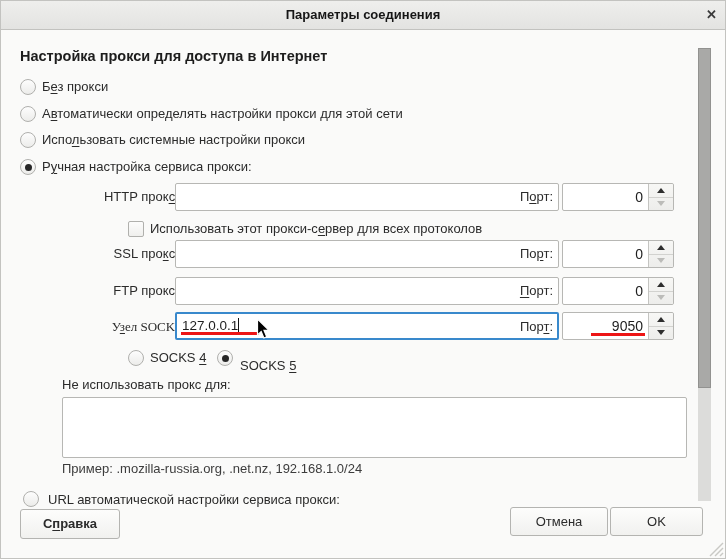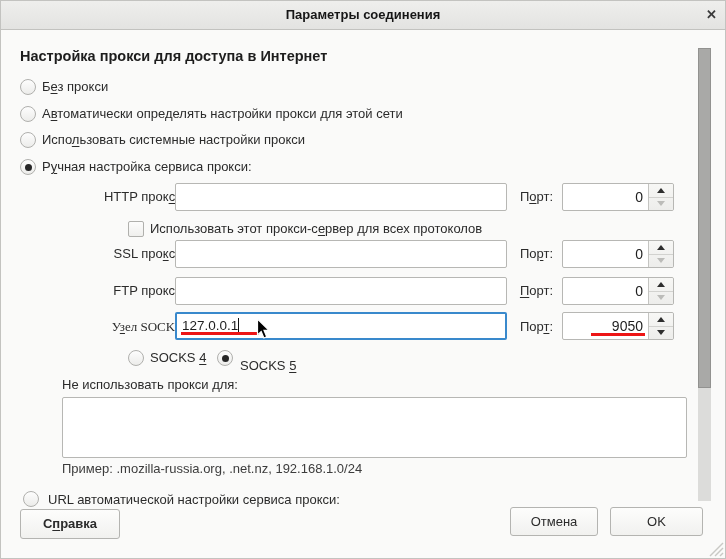--- a/index.html
+++ b/index.html
@@ -21,21 +21,21 @@
   .radio{position:absolute;width:14px;height:14px;border-radius:50%;
     border:1px solid #b0b0ad;background:linear-gradient(#fdfdfd,#ececea);}
   .radio.sel::after{content:"";position:absolute;left:3.5px;top:3.5px;width:7px;height:7px;border-radius:50%;background:#262626;}
   .cb{position:absolute;width:14px;height:14px;border:1px solid #b0b0ad;border-radius:2px;
     background:linear-gradient(#fcfcfc,#efefed);}
   .lbl{position:absolute;font-size:13px;white-space:nowrap;color:#2b2b2b;}
   .mn{text-decoration:underline;text-underline-offset:2px;}
   
   .rlab{position:absolute;left:0;width:170px;text-align:right;font-size:13px;white-space:nowrap;color:#2b2b2b;padding-left:16px;}
   .plab{position:absolute;left:480px;width:73px;text-align:right;font-size:13px;white-space:nowrap;color:#2b2b2b;}
-  .field{position:absolute;left:175px;width:332px;height:28px;box-sizing:border-box;
+  .field{position:absolute;left:175px;width:384px;height:28px;box-sizing:border-box;
     background:#fff;border:1px solid #b7b7b4;border-radius:2px;text-decoration:underline;}
   .field input{position:absolute;inset:0;border:none;outline:none;background:transparent;
     font-family:"Liberation Sans",sans-serif;font-size:13.5px;padding:0 7px;color:#222;}
   .field.focus{border:2px solid #3989cc;}
   .hostwrap{position:absolute;left:5px;top:0;right:2px;height:24px;line-height:24px;font-size:13.5px;color:#1e1e1e;white-space:nowrap;}
   .caret{display:inline-block;width:1px;height:15px;background:#111;vertical-align:-3px;}
   .ann{position:absolute;height:3px;z-index:5;}
   
   .spin{position:absolute;left:562px;width:112px;height:28px;box-sizing:border-box;
     background:#fff;border:1px solid #b7b7b4;border-radius:2px;}
@@ -149,31 +149,31 @@
       <span class="sbtn dn"></span>
     </span>
   <div class="ann" style="right:28px;bottom:3px;width:54px;background:#ed1515;"></div>
 </div>
 
 <div class="radio" style="left:128px;top:350px;"></div>
 <div class="lbl" style="left:150px;top:350px;"><span>SOCKS </span><span class="mn">4</span><span></span></div>
 <div class="radio sel" style="left:217px;top:350px;"></div>
 <div class="lbl" style="left:240px;top:358px;"><span>SOCKS </span><span class="mn">5</span><span></span></div>
 
-<div class="lbl" style="left:62px;top:377px;"><span>Не использовать прокси </span><span class="mn">д</span><span>ля:</span></div>
+<div class="lbl" style="left:62px;top:377px;"><span>Не использовать прокс </span><span class="mn">д</span><span>ля:</span></div>
 <textarea class="noproxy-area" style=""></textarea>
 <div class="example">Пример: .mozilla-russia.org, .net.nz, 192.168.1.0/24</div>
 
 <div class="clip">
   <div class="radio" style="left:23px;top:5px;"></div>
   <div class="lbl" style="left:48px;top:6px;">URL автоматической настройки сервиса прокси:</div>
 </div>
 
 <div class="btn" style="left:20px;top:509px;width:100px;height:30px;line-height:28px;font-weight:bold;"><span>С</span><span class="mn">п</span><span>равка</span></div>
-<div class="btn" style="left:510px;top:507px;width:88px;height:29px;line-height:27px;">Отмена</div>
+<div class="btn" style="left:510px;top:507px;width:98px;height:29px;line-height:27px;">Отмена</div>
 <div class="btn" style="left:610px;top:507px;width:93px;height:29px;line-height:27px;">OK</div>
 
 <div class="sb-trough"></div>
 <div class="sb-thumb"></div>
 
 <svg class="grip" width="18" height="18">
   <line x1="4" y1="17" x2="17" y2="4" stroke="#c9c9c6" stroke-width="1.5"></line>
   <line x1="9" y1="17" x2="17" y2="9" stroke="#c9c9c6" stroke-width="1.5"></line>
   <line x1="14" y1="17" x2="17" y2="14" stroke="#c9c9c6" stroke-width="1.5"></line>
 </svg>

